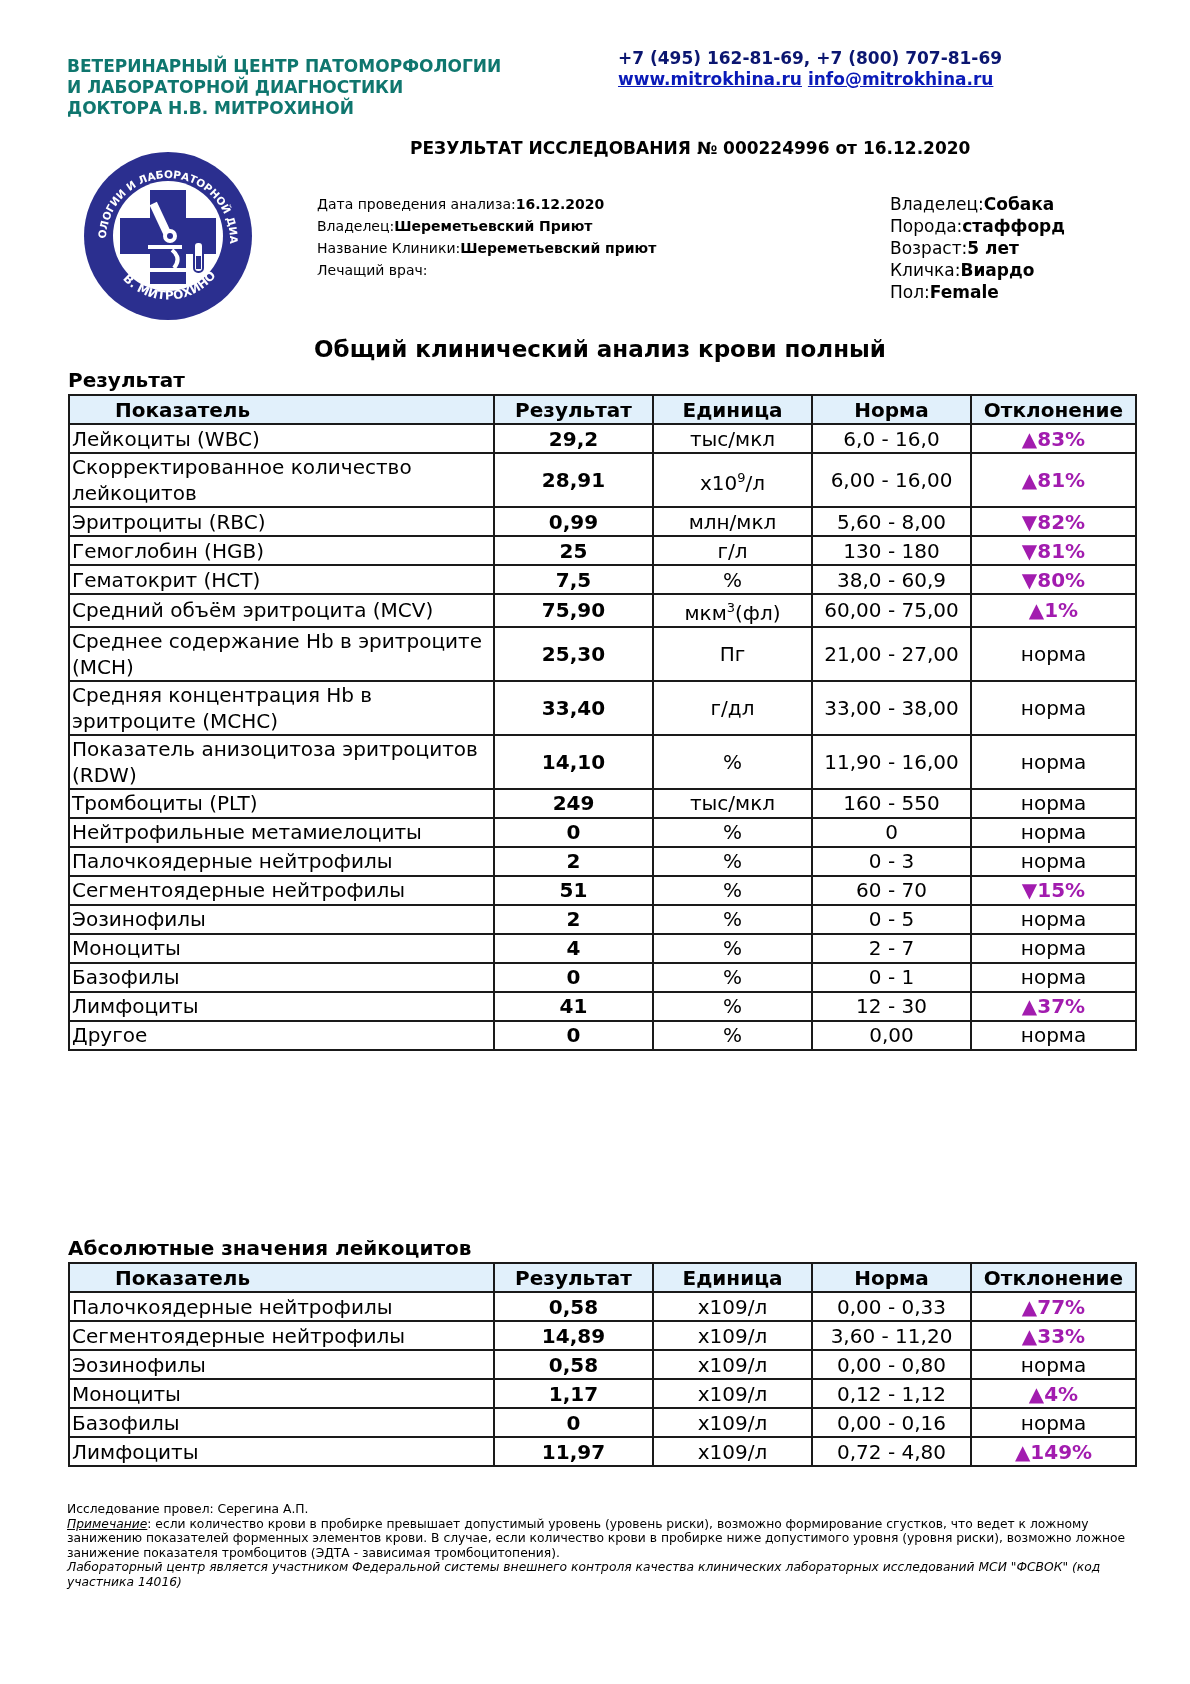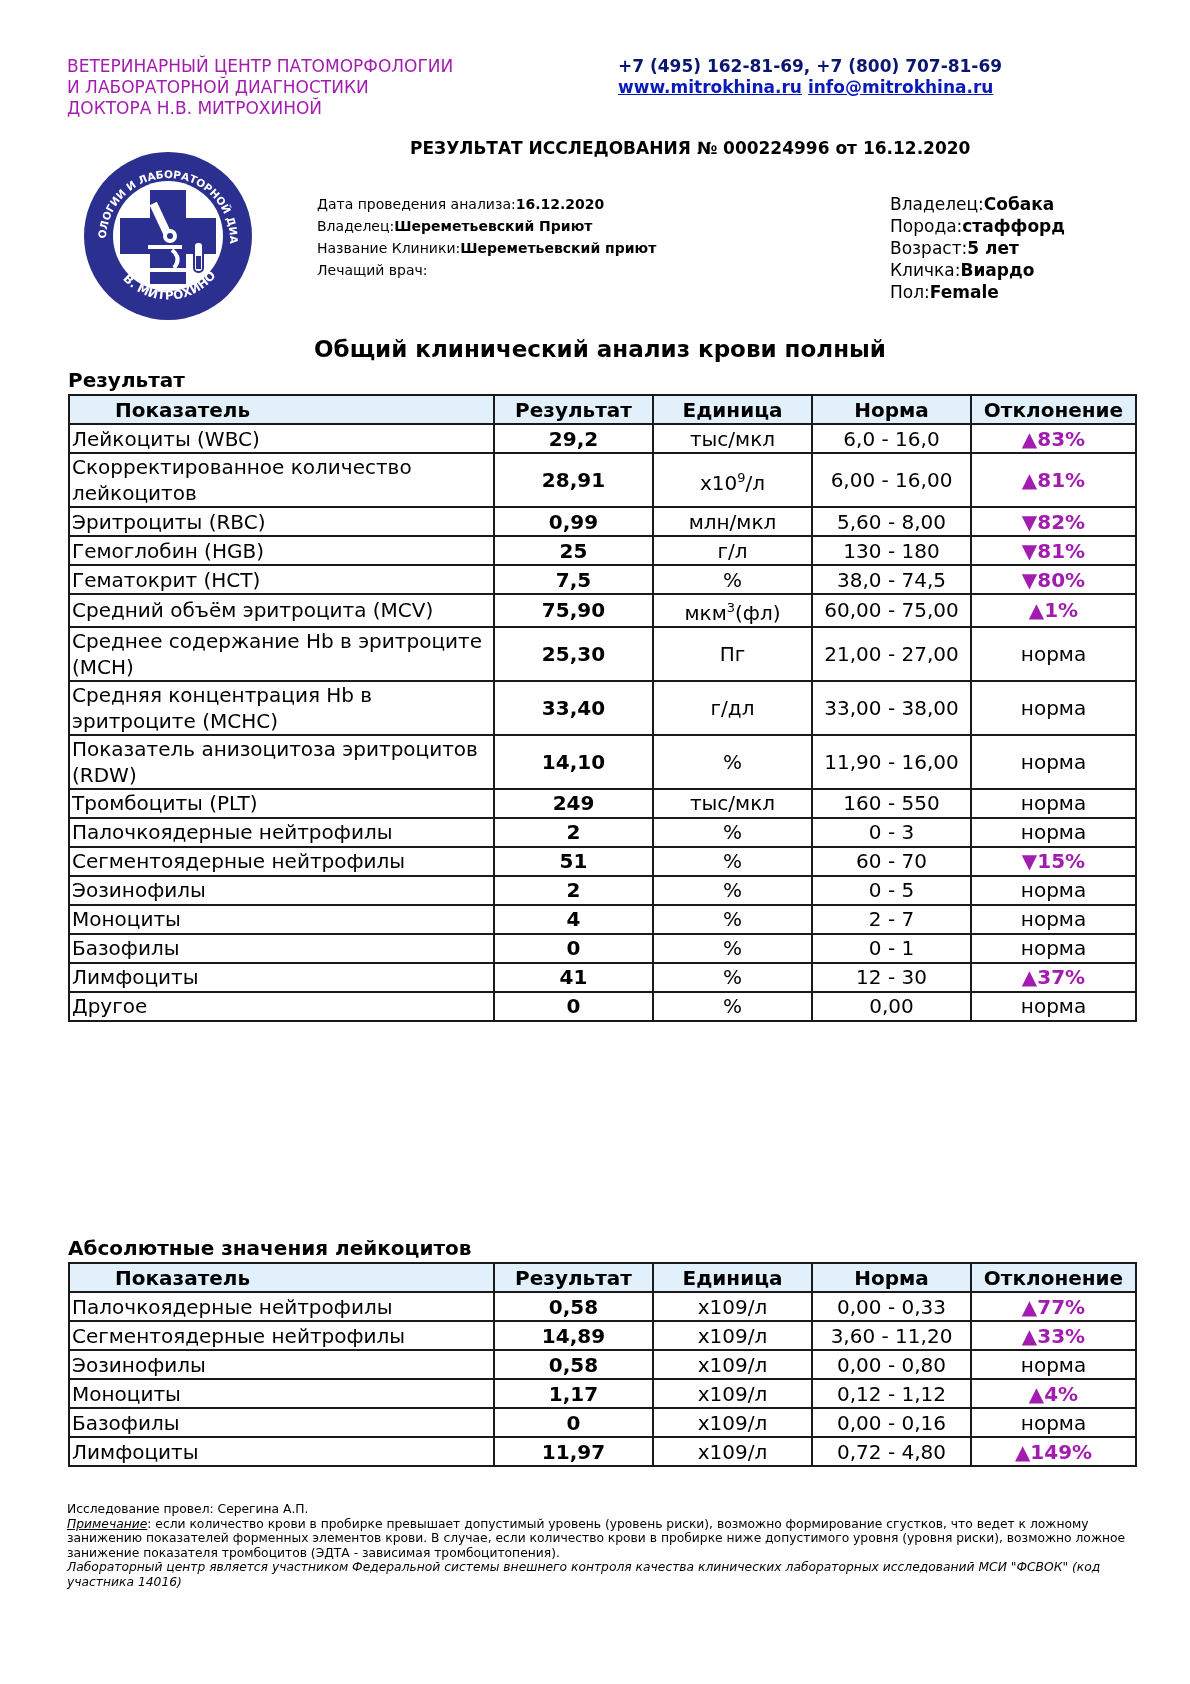--- a/index.html
+++ b/index.html
@@ -1,19 +1,19 @@
 <!DOCTYPE html>
 <html><head>
 <meta charset="utf-8">
 <style>
   html, body { margin: 0; padding: 0; background: #ffffff; }
   body { width: 1190px; height: 1684px; position: relative; font-family: "DejaVu Sans", sans-serif; color: #000; overflow: hidden; }
   .abs { position: absolute; }
-  .clinic-name { left: 67px; top: 56px; font-weight: normal; font-size: 17px; line-height: 21px; color: #a21caf; }
-  .contacts { left: 618px; top: 56px; font-weight: bold; font-size: 17px; line-height: 21px; color: #0b1670; }
+  .clinic-name { left: 67px; top: 56px; font-weight: bold; font-size: 17px; line-height: 21px; color: #0f766e; }
+  .contacts { left: 618px; top: 48px; font-weight: bold; font-size: 17px; line-height: 21px; color: #0b1670; }
   .contacts a { color: #0a1ab8; text-decoration: underline; }
   .report-title { left: 410px; top: 138px; font-weight: bold; font-size: 17px; }
   .logo { left: 82px; top: 150px; width: 172px; height: 172px; }
   .info-left { left: 317px; top: 193px; font-size: 14px; line-height: 22px; }
   .info-right { left: 890px; top: 193px; font-size: 17px; line-height: 22px; }
   .info-left b, .info-right b { font-weight: bold; }
   .main-title { left: 0; width: 1200px; text-align: center; top: 336px; font-size: 23px; font-weight: bold; }
   .section-title { font-weight: bold; font-size: 20px; left: 68px; }
   table.res { position: absolute; left: 68px; width: 1069px; border-collapse: collapse; font-size: 20px; }
   table.res th, table.res td { border: 2px solid #1a1a1a; padding: 0 2px; line-height: 26px; }
@@ -146,21 +146,21 @@
         <td class="c-name">Гемоглобин (HGB)</td>
         <td class="c-val">25</td>
         <td class="c-unit"><span>г/л</span></td>
         <td class="c-norm">130 - 180</td>
         <td class="c-dev abn"><span>▼</span><span>81%</span></td>
       </tr>
       <tr class="single">
         <td class="c-name">Гематокрит (HCT)</td>
         <td class="c-val">7,5</td>
         <td class="c-unit"><span>%</span></td>
-        <td class="c-norm">38,0 - 74,5</td>
+        <td class="c-norm">38,0 - 60,9</td>
         <td class="c-dev abn"><span>▼</span><span>80%</span></td>
       </tr>
       <tr class="single">
         <td class="c-name">Средний объём эритроцита (MCV)</td>
         <td class="c-val">75,90</td>
         <td class="c-unit"><span>мкм</span><sup>3</sup><span>(фл)</span></td>
         <td class="c-norm">60,00 - 75,00</td>
         <td class="c-dev abn"><span>▲</span><span>1%</span></td>
       </tr>
       <tr class="double">
@@ -182,20 +182,27 @@
         <td class="c-val">14,10</td>
         <td class="c-unit"><span>%</span></td>
         <td class="c-norm">11,90 - 16,00</td>
         <td class="c-dev"><span>норма</span></td>
       </tr>
       <tr class="single">
         <td class="c-name">Тромбоциты (PLT)</td>
         <td class="c-val">249</td>
         <td class="c-unit"><span>тыс/мкл</span></td>
         <td class="c-norm">160 - 550</td>
+        <td class="c-dev"><span>норма</span></td>
+      </tr>
+      <tr class="single">
+        <td class="c-name">Нейтрофильные метамиелоциты</td>
+        <td class="c-val">0</td>
+        <td class="c-unit"><span>%</span></td>
+        <td class="c-norm">0</td>
         <td class="c-dev"><span>норма</span></td>
       </tr>
       <tr class="single">
         <td class="c-name">Палочкоядерные нейтрофилы</td>
         <td class="c-val">2</td>
         <td class="c-unit"><span>%</span></td>
         <td class="c-norm">0 - 3</td>
         <td class="c-dev"><span>норма</span></td>
       </tr>
       <tr class="single">

